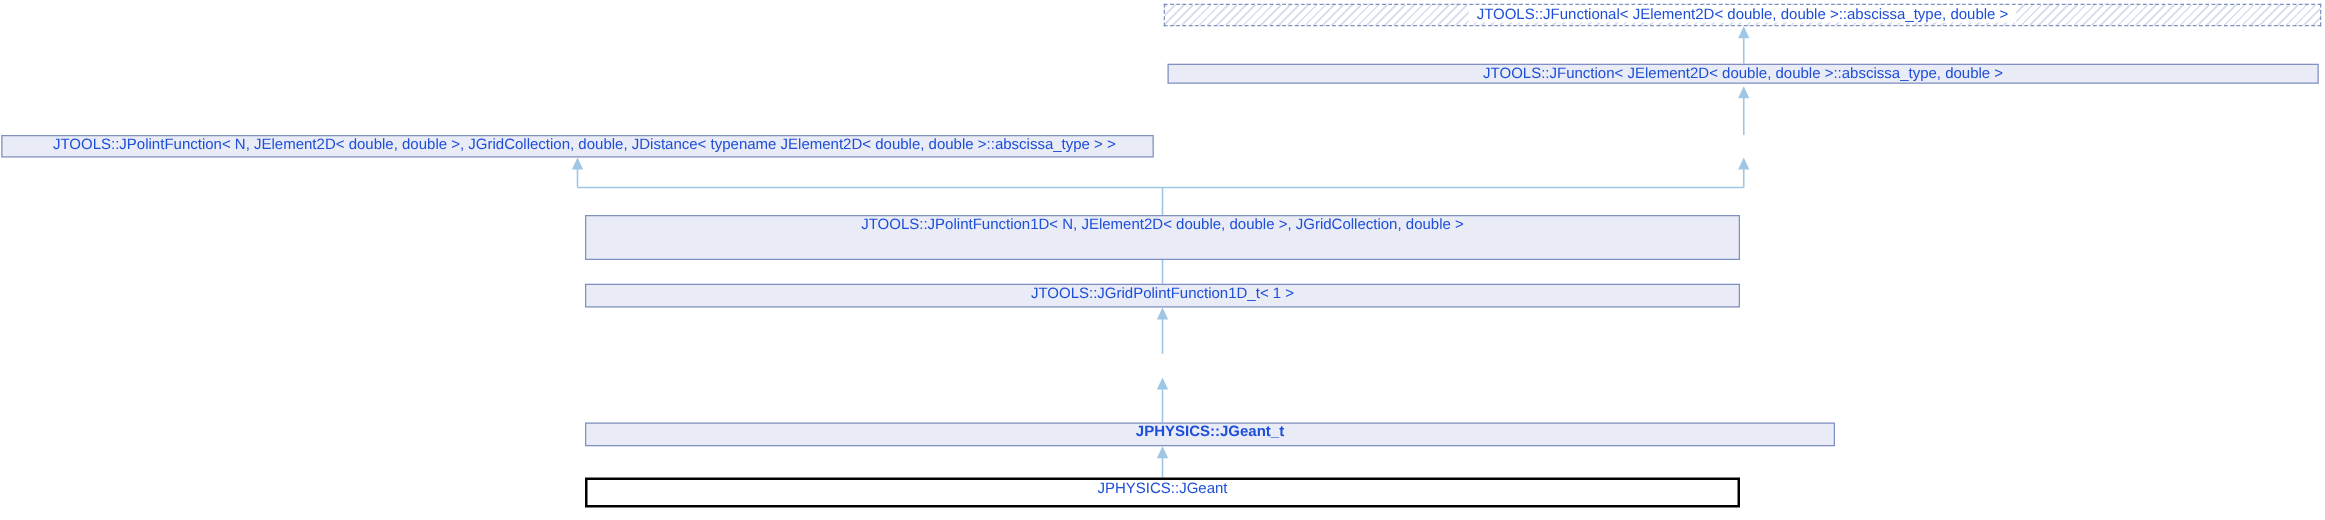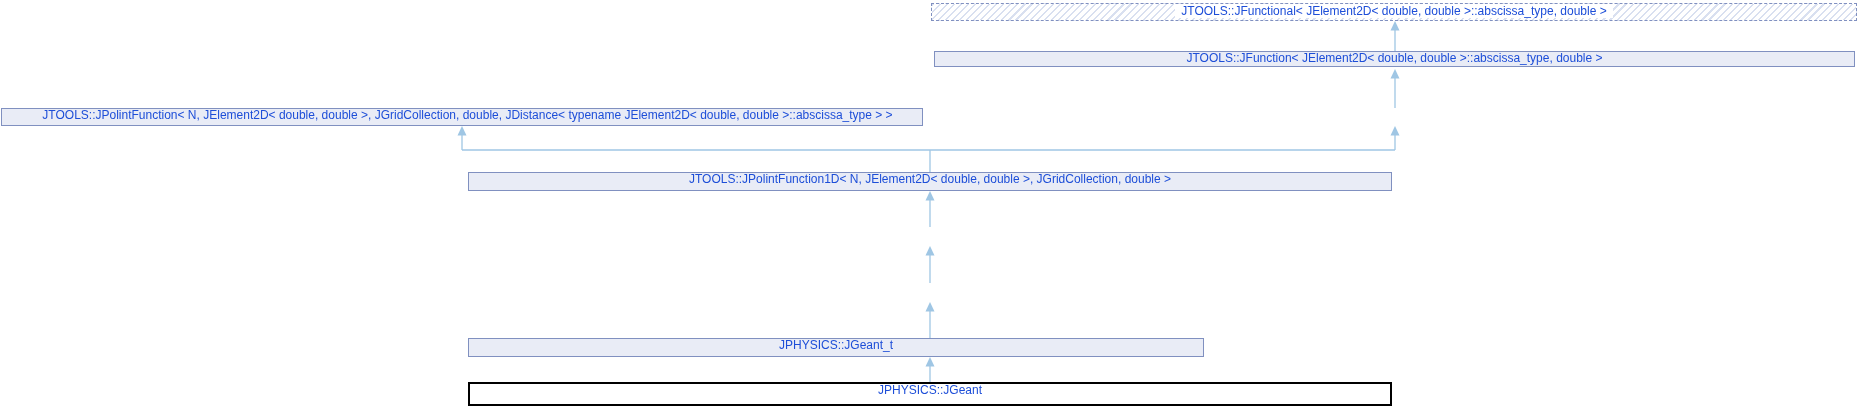--- a/index.html
+++ b/index.html
@@ -70,27 +70,30 @@
 
   <div class="node" style="left: 934px; top: 51px; width: 921px; height: 16px;">
     <span class="lbl">JTOOLS::JFunction&lt; JElement2D&lt; double, double &gt;::abscissa_type, double &gt;</span>
   </div>
 
   <div class="node" style="left: 1px; top: 108px; width: 922px; height: 18px; padding-left: 11px;">
     <span class="lbl">JTOOLS::JPolintFunction&lt; N, JElement2D&lt; double, double &gt;, JGridCollection, double, JDistance&lt; typename JElement2D&lt; double, double &gt;::abscissa_type &gt; &gt;</span>
   </div>
 
 
-  <div class="node" style="left: 468px; top: 172px; width: 924px; height: 19px;">
+  <div class="node" style="left: 468px; top: 172px; width: 924px; height: 36px;">
     <span class="lbl">JTOOLS::JPolintFunction1D&lt; N, JElement2D&lt; double, double &gt;, JGridCollection, double &gt;</span>
   </div>
 
+  <div class="node" style="left: 468px; top: 227px; width: 924px; height: 19px;">
+    <span class="lbl">JTOOLS::JGridPolintFunction1D_t&lt; 1 &gt;</span>
+  </div>
 
 
-  <div class="node" style="left: 468px; top: 338px; width: 736px; height: 19px;">
+  <div class="node" style="left: 468px; top: 338px; width: 1000px; height: 19px; font-weight: bold;">
     <span class="lbl">JPHYSICS::JGeant_t</span>
   </div>
 
   <div class="node focus" style="left: 468px; top: 382px; width: 924px; height: 24px;">
     <span class="lbl">JPHYSICS::JGeant</span>
   </div>
 
 </div>
 
 </body></html>

